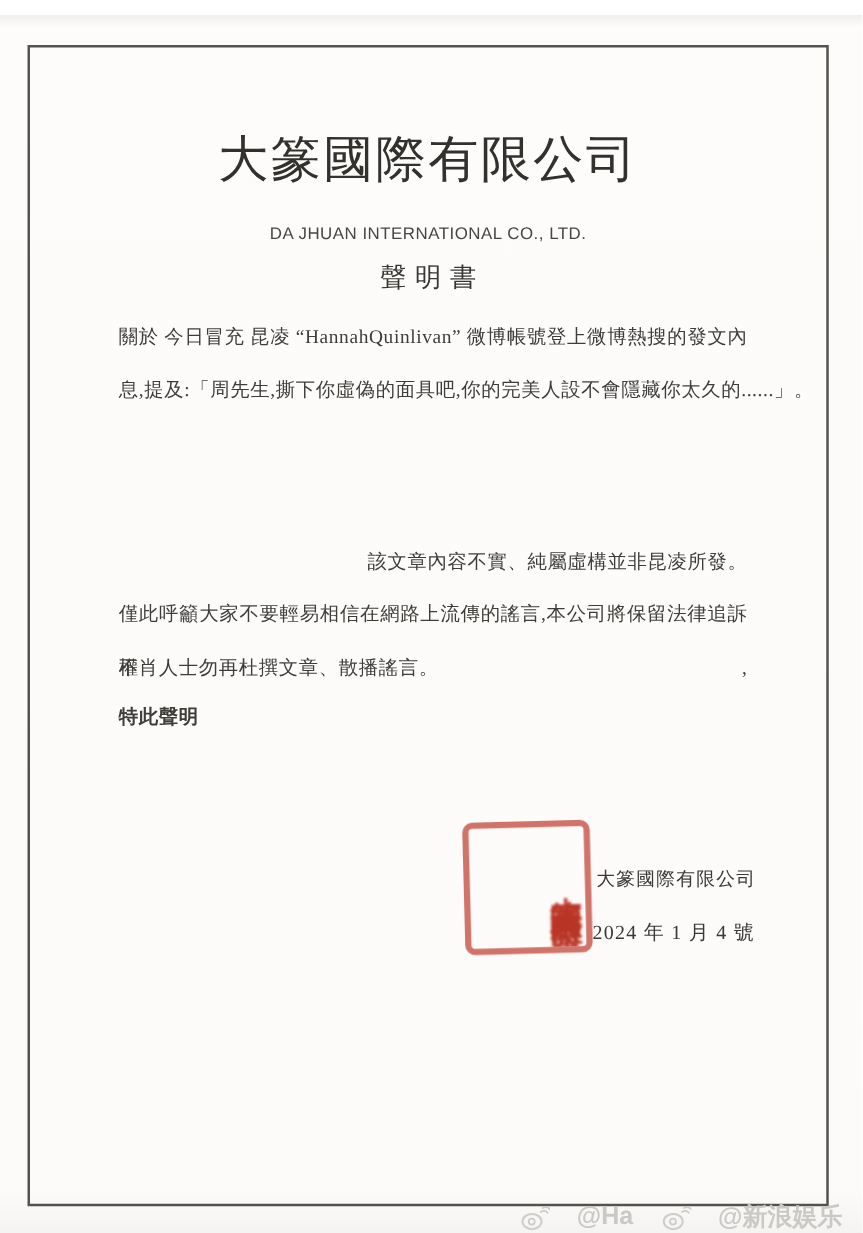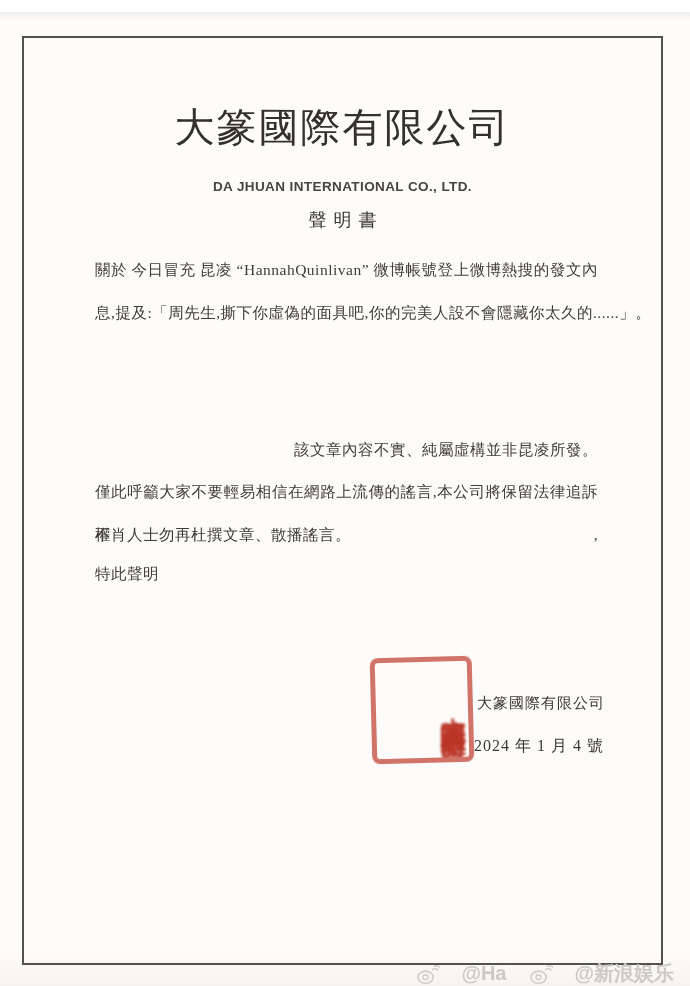--- a/index.html
+++ b/index.html
@@ -22,45 +22,45 @@
   .company-title {
     position:absolute; left:22px; top:88px; width:641px;
     text-align:center;
     font-size:40px; font-weight:normal;
     letter-spacing:2px; color:#33312e;
   }
   .company-subtitle {
     position:absolute; left:22px; top:167px; width:641px;
     text-align:center;
     font-family:"Liberation Sans","DejaVu Sans",sans-serif;
-    font-weight:bold; font-size:13.5px; letter-spacing:0.4px;
+    font-weight:normal; font-size:13.5px; letter-spacing:0.4px;
     color:#474542;
   }
   .doc-heading {
     position:absolute; left:22px; top:196px; width:641px;
     text-align:center;
-    font-size:18px; font-weight:normal; letter-spacing:7px;
+    font-size:21px; font-weight:normal; letter-spacing:7px;
     text-indent:7px;
     color:#383633;
   }
   .para { position:absolute; left:95px; width:503px; font-size:15.5px; }
   .para .line {
     line-height:43px; height:43px;
     letter-spacing:0.5px;
     white-space:nowrap;
   }
   .para .line.fill {
     white-space:normal;
     text-align:justify;
     text-align-last:justify;
   }
   .p1 { top:236px; }
   .p2 { top:416px;text-align:right; }
   .p3 { top:458px; }
-  .closing { top:540px; }
+  .closing { top:540px;font-weight:bold; }
   .seal {
     position:absolute; left:371px; top:645px;
     width:102px; height:106px;
     border:5px solid rgba(193,62,47,0.72);
     border-radius:8px;
     transform:rotate(-1.5deg);
     filter:blur(0.4px);
     overflow:hidden;
   }
   .seal-text {

